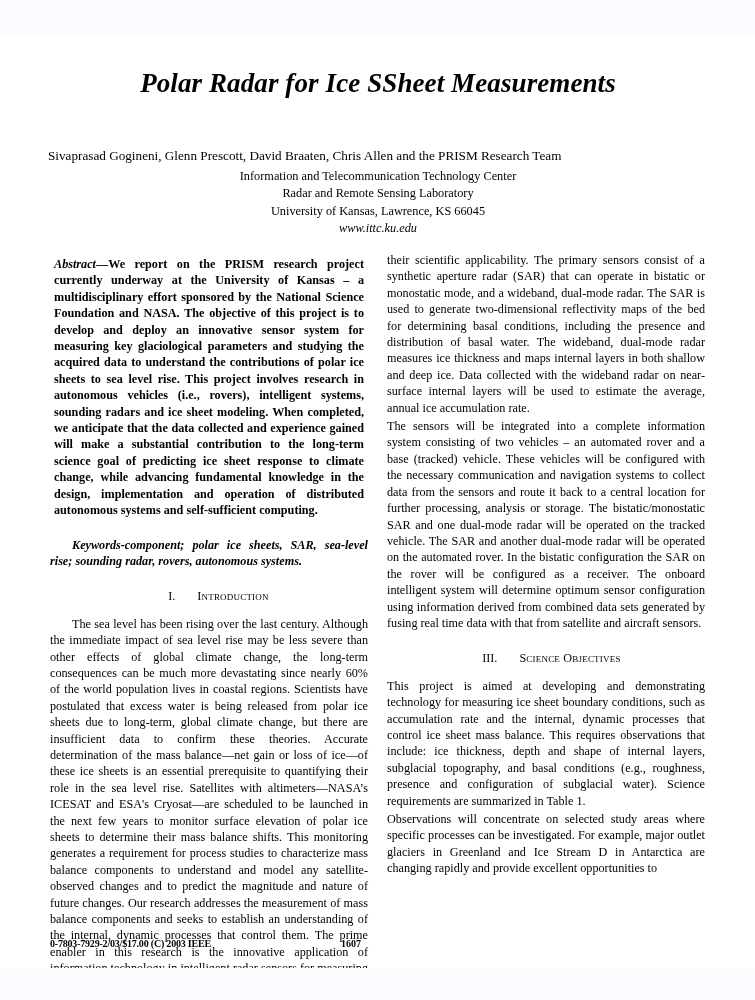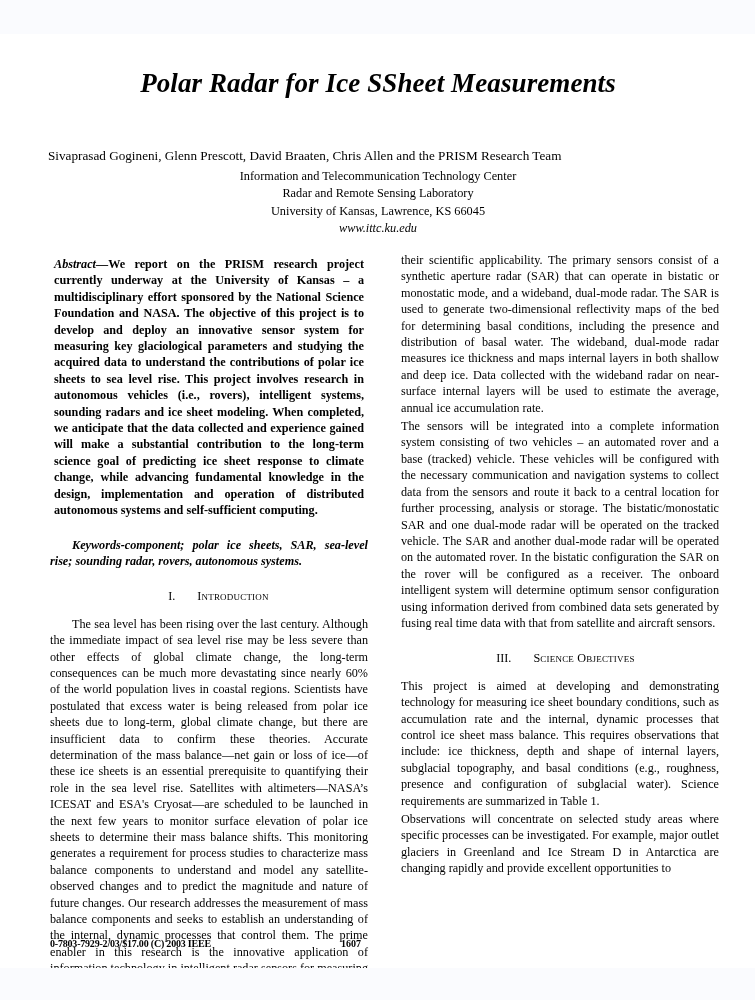--- a/index.html
+++ b/index.html
@@ -70,21 +70,21 @@
   
   .col {
     position: absolute;
     top: 252px;
     width: 318px;
     font-size: 12.2px;
     line-height: 1.345;
     text-align: justify;
   }
   .col-left  { left: 50px; }
-  .col-right { left: 401px; }
+  .col-right { left: 387px; }
 
   p.para {
     margin: 0 0 0 0;
     text-indent: 22px;
   }
   p.para.noindent { text-indent: 0; }
   p.gap { margin-top: 2px; }
 
   .abstract {
     font-weight: bold;

